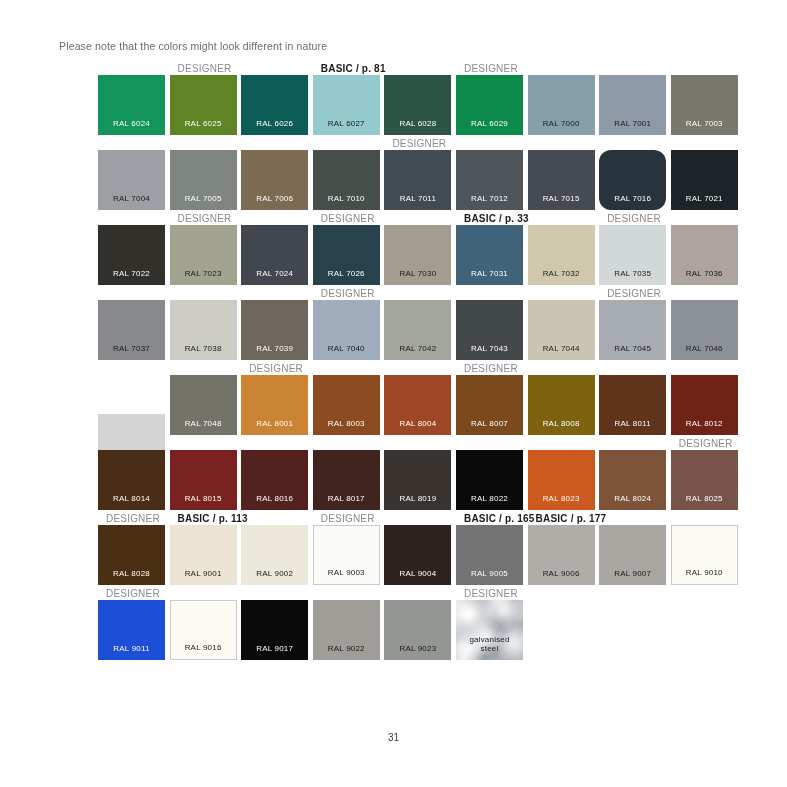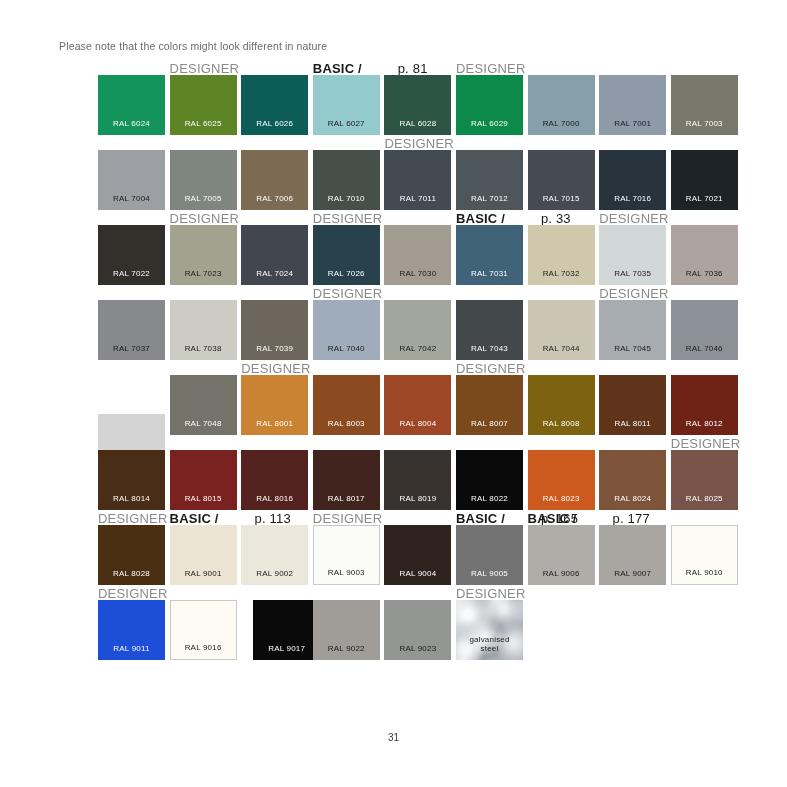--- a/index.html
+++ b/index.html
@@ -41,35 +41,34 @@
     height: 75px;
   }
   .cell {
     position: absolute;
     top: 0;
     width: 67px;
     height: 60px;
   }
   .tagline {
     position: absolute;
-    left: 0;
+    left: 8px;
     top: -11px;
-    font-size: 13px;
+    font-size: 10px;
     color: #8a8a8a;
     white-space: nowrap;
     letter-spacing: 0.2px;
     line-height: 10px;
   }
   .tagline.basic {
     color: #1a1a1a;
     font-weight: bold;
   }
   .tagline.basic .pg {
-    font-weight: normal;
-    margin-left: 32px;
+    font-weight: bold;
   }
   .swatch {
     position: absolute;
     left: 0; top: 0;
     width: 67px;
     height: 60px;
     box-sizing: border-box;
   }
   .swatch.bordered {
     border: 1px solid #c9c9c9;
@@ -200,21 +199,21 @@
           <div class="swatch" style="background: rgb(79, 86, 91);">
             <div class="label light">RAL 7012</div>
           </div>
         </div>
         <div class="cell" style="left: 429.6px;">
           <div class="swatch" style="background: rgb(69, 74, 83);">
             <div class="label light">RAL 7015</div>
           </div>
         </div>
         <div class="cell" style="left: 501.2px;">
-          <div class="swatch" style="background: rgb(39, 51, 61);">
+          <div class="swatch" style="background: rgb(39, 51, 61); border-radius: 12px;">
             <div class="label light">RAL 7016</div>
           </div>
         </div>
         <div class="cell" style="left: 572.8px;">
           <div class="swatch" style="background: rgb(29, 36, 39);">
             <div class="label light">RAL 7021</div>
           </div>
         </div>
       </div>
       <div class="row" style="top: 150px;">
@@ -472,21 +471,21 @@
           <div class="swatch" style="background: #1d4ed8;">
             <div class="label light">RAL 9011</div>
           </div>
         </div>
         <div class="cell" style="left: 71.6px;">
           <div class="swatch bordered" style="background: rgb(253, 251, 243);">
             <div class="label dark">RAL 9016</div>
           </div>
         </div>
         <div class="cell" style="left: 143.2px;">
-          <div class="swatch" style="background: rgb(10, 10, 10); margin-left: 12px;">
+          <div class="swatch" style="background: rgb(10, 10, 10);">
             <div class="label light">RAL 9017</div>
           </div>
         </div>
         <div class="cell" style="left: 214.8px;">
           <div class="swatch" style="background: rgb(160, 156, 151);">
             <div class="label dark">RAL 9022</div>
           </div>
         </div>
         <div class="cell" style="left: 286.4px;">
           <div class="swatch" style="background: rgb(147, 150, 146);">

